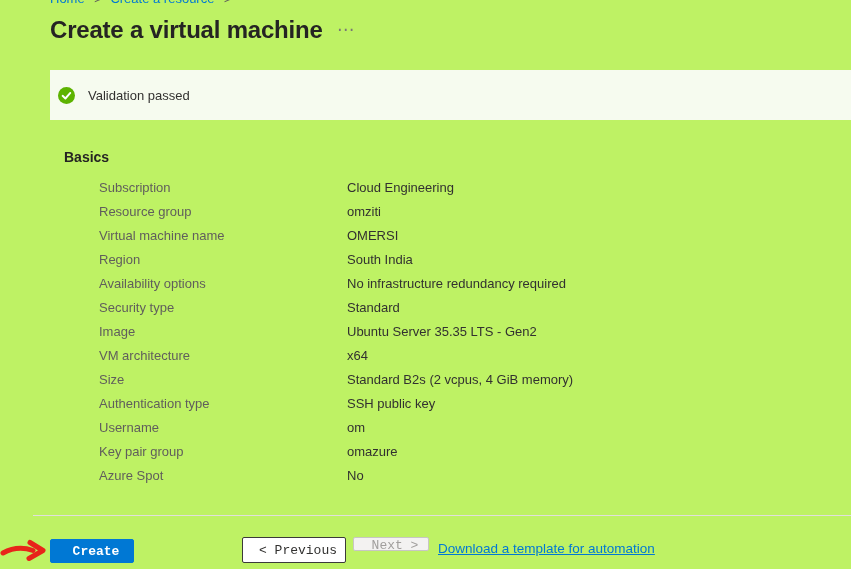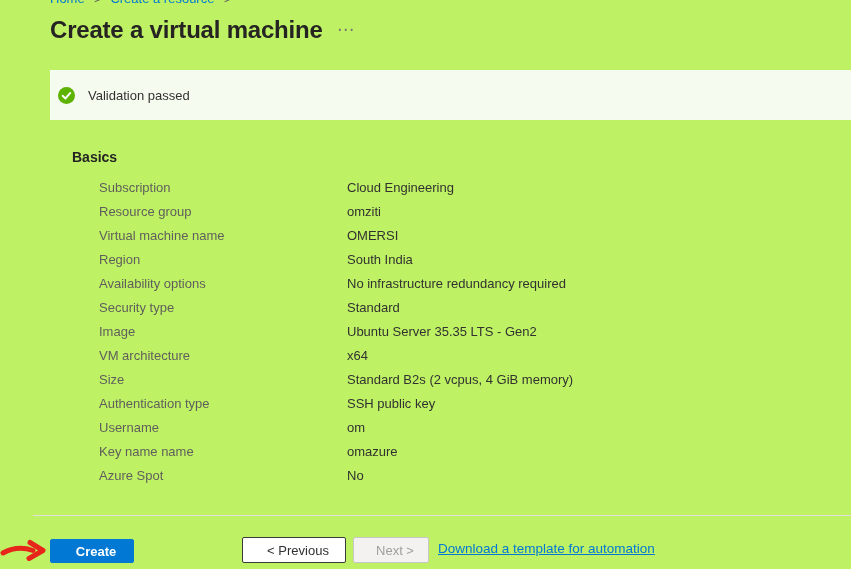--- a/index.html
+++ b/index.html
@@ -27,38 +27,38 @@
   .more-actions{position:absolute;top:19px;left:337px;font-size:17px;color:#797775;
     cursor:pointer;letter-spacing:1px;}
 
   
   .banner{position:absolute;top:70px;left:50px;right:0;height:50px;
     background:var(--banner-bg);display:flex;align-items:center;padding-left:8px;}
   .check-icon{width:17px;height:17px;display:inline-block;margin-right:13px;flex:0 0 auto;}
   .banner-text{font-size:13px;color:var(--text-dark);}
 
   
-  .section-title{position:absolute;top:149px;left:72px;font-size:14px;font-weight:700;color:#252423;}
+  .section-title{position:absolute;top:149px;left:64px;font-size:14px;font-weight:700;color:#252423;}
   .rows{position:absolute;top:176px;left:60px;right:20px;margin-left:39px;}
   .row{display:flex;height:24px;line-height:24px;font-size:13px;}
   .row .label{width:248px;color:var(--label-gray);flex:0 0 auto;}
   .row .value{color:var(--text-dark);}
 
   
   .divider{position:absolute;top:515px;left:33px;right:0;height:1px;background:#e1dfdd;}
   .arrow-annotation{position:absolute;left:0;top:537px;width:50px;height:28px;}
   .arrow-annotation path{stroke:var(--annotation-red);stroke-width:5;fill:none;
     stroke-linecap:round;stroke-linejoin:round;}
-  button{font-family:Liberation Sans, sans-serif;font-size:13px;
+  button{font-family:Liberation Mono, monospace;font-size:13px;
     border-radius:2px;cursor:pointer;padding-left:8px;}
   .btn-create{position:absolute;left:50px;top:539px;width:84px;height:24px;
     background:var(--accent);color:#fff;border:1px solid var(--accent);font-weight:600;}
   .btn-previous{position:absolute;left:242px;top:537px;width:104px;height:26px;
     background:#fff;color:var(--text-dark);border:1px solid #3b3a39;}
-  .btn-next{position:absolute;left:353px;top:537px;width:76px;height:26px;
+  .btn-next{position:absolute;left:353px;top:537px;width:76px;height:14px;
     background:#f3f2f1;color:#a19f9d;border:1px solid #c8c6c4;cursor:default;}
   .template-link{position:absolute;left:438px;top:541px;font-size:13.5px;
     color:var(--accent);text-decoration:underline;cursor:pointer;white-space:nowrap;}
 </style>
 </head>
 <body>
 
 <div class="page">
 
   <div class="breadcrumb-clip">
@@ -124,21 +124,21 @@
     </div>
     <div class="row">
       <div class="label">Authentication type</div>
       <div class="value">SSH public key</div>
     </div>
     <div class="row">
       <div class="label">Username</div>
       <div class="value">om</div>
     </div>
     <div class="row">
-      <div class="label">Key name name</div>
+      <div class="label">Key pair group</div>
       <div class="value">omazure</div>
     </div>
     <div class="row">
       <div class="label">Azure Spot</div>
       <div class="value">No</div>
     </div>
   </div>
 
   <div class="divider"></div>
 

